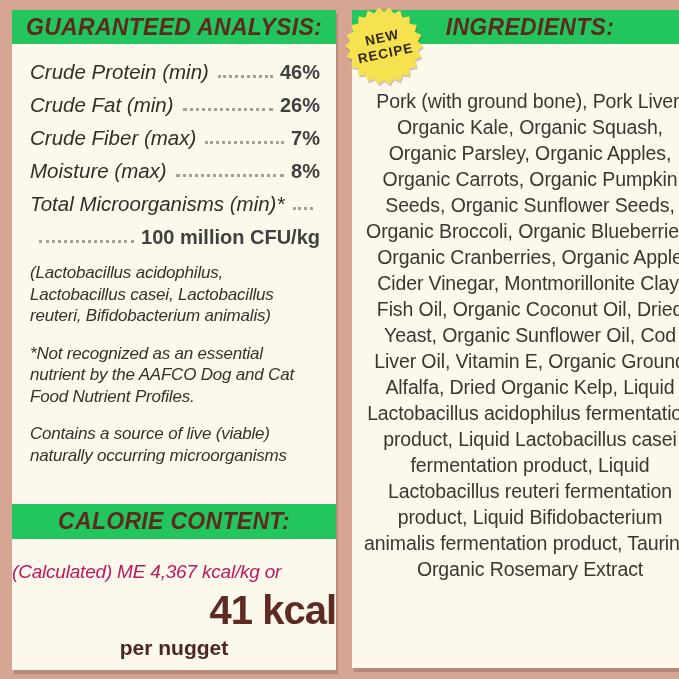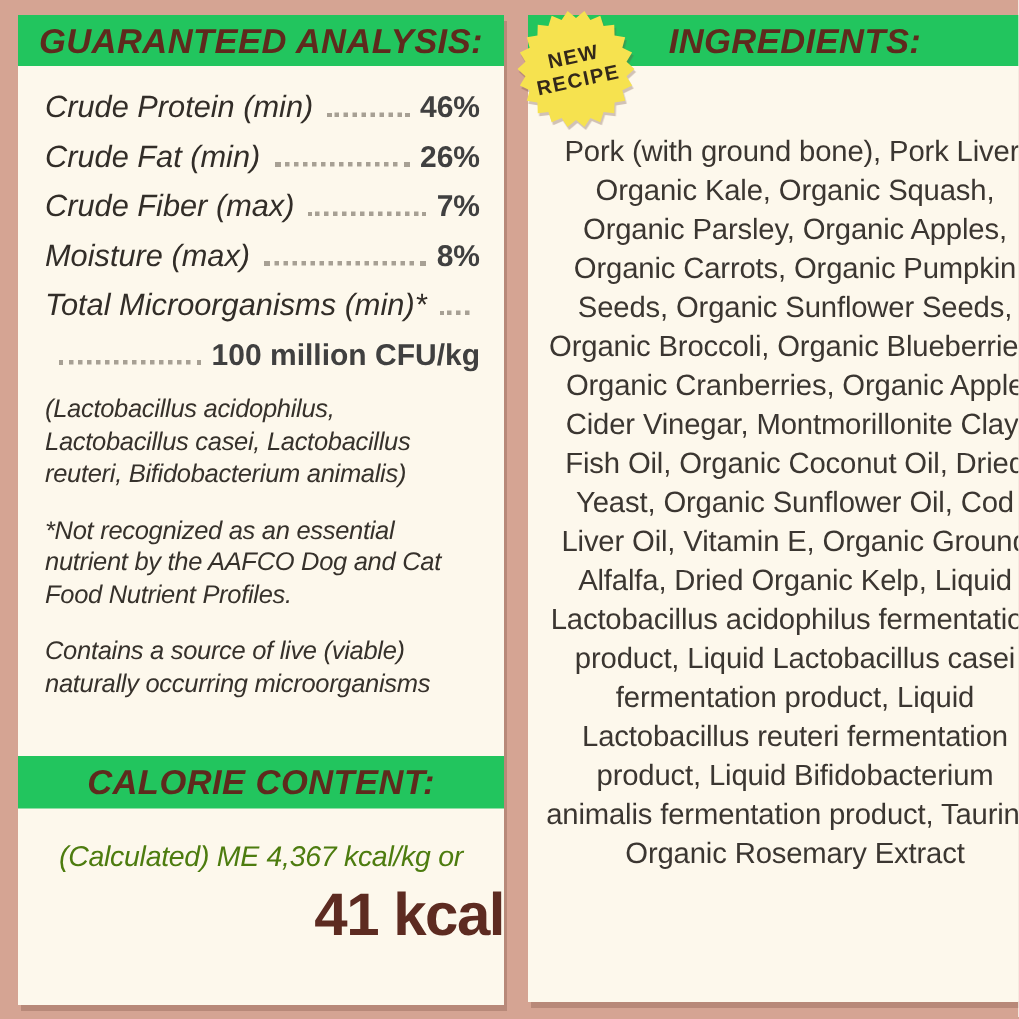--- a/index.html
+++ b/index.html
@@ -31,22 +31,22 @@
   .notes { padding:0 18px; }
   .notes p {
     font-style:italic; font-size:17px; line-height:21.5px;
     color:#36312b; margin-top:16px; letter-spacing:-0.2px;
   }
   .notes p:first-child { margin-top:13px; }
   
   .calorie { position:absolute; left:0; right:0; top:478px;margin-top:16px; }
   .calorie .bar { height:35px; }
   .cal-line1 {
-    text-align:center; font-style:italic; font-size:19px;
-    color:#4d7c0f; margin-top:22px; letter-spacing:-0.2px;
+    text-align:left; font-style:italic; font-size:19px;
+    color:#be185d; margin-top:22px; letter-spacing:-0.2px;
   }
   .cal-big {
     text-align:right; font-weight:bold; font-size:40px;
     color:#5d2b21; margin-top:5px; letter-spacing:-1px;
   }
   .cal-sub {
     text-align:center; font-weight:bold; font-size:21px;
     color:#4e2620; margin-top:3px;
   }
   
@@ -112,20 +112,21 @@
       <p>*Not recognized as an essential nutrient by the AAFCO Dog and Cat Food Nutrient Profiles.</p>
       <p>Contains a source of live (viable) naturally occurring microorganisms</p>
     </div>
 
     <div class="calorie">
       <div class="bar">
         <span>CALORIE CONTENT:</span>
       </div>
       <div class="cal-line1">(Calculated) ME 4,367 kcal/kg or</div>
       <div class="cal-big">41 kcal</div>
+      <div class="cal-sub">per nugget</div>
     </div>
   </div>
 
   <div class="panel panel-right">
     <div class="bar">
       <span>INGREDIENTS:</span>
     </div>
     <div class="ingredients">Pork (with ground bone), Pork Liver, Organic Kale, Organic Squash, Organic Parsley, Organic Apples, Organic Carrots, Organic Pumpkin Seeds, Organic Sunflower Seeds, Organic Broccoli, Organic Blueberries, Organic Cranberries, Organic Apple Cider Vinegar, Montmorillonite Clay, Fish Oil, Organic Coconut Oil, Dried Yeast, Organic Sunflower Oil, Cod Liver Oil, Vitamin E, Organic Ground Alfalfa, Dried Organic Kelp, Liquid Lactobacillus acidophilus fermentation product, Liquid Lactobacillus casei fermentation product, Liquid Lactobacillus reuteri fermentation product, Liquid Bifidobacterium animalis fermentation product, Taurine, Organic Rosemary Extract</div>
   </div>
 

